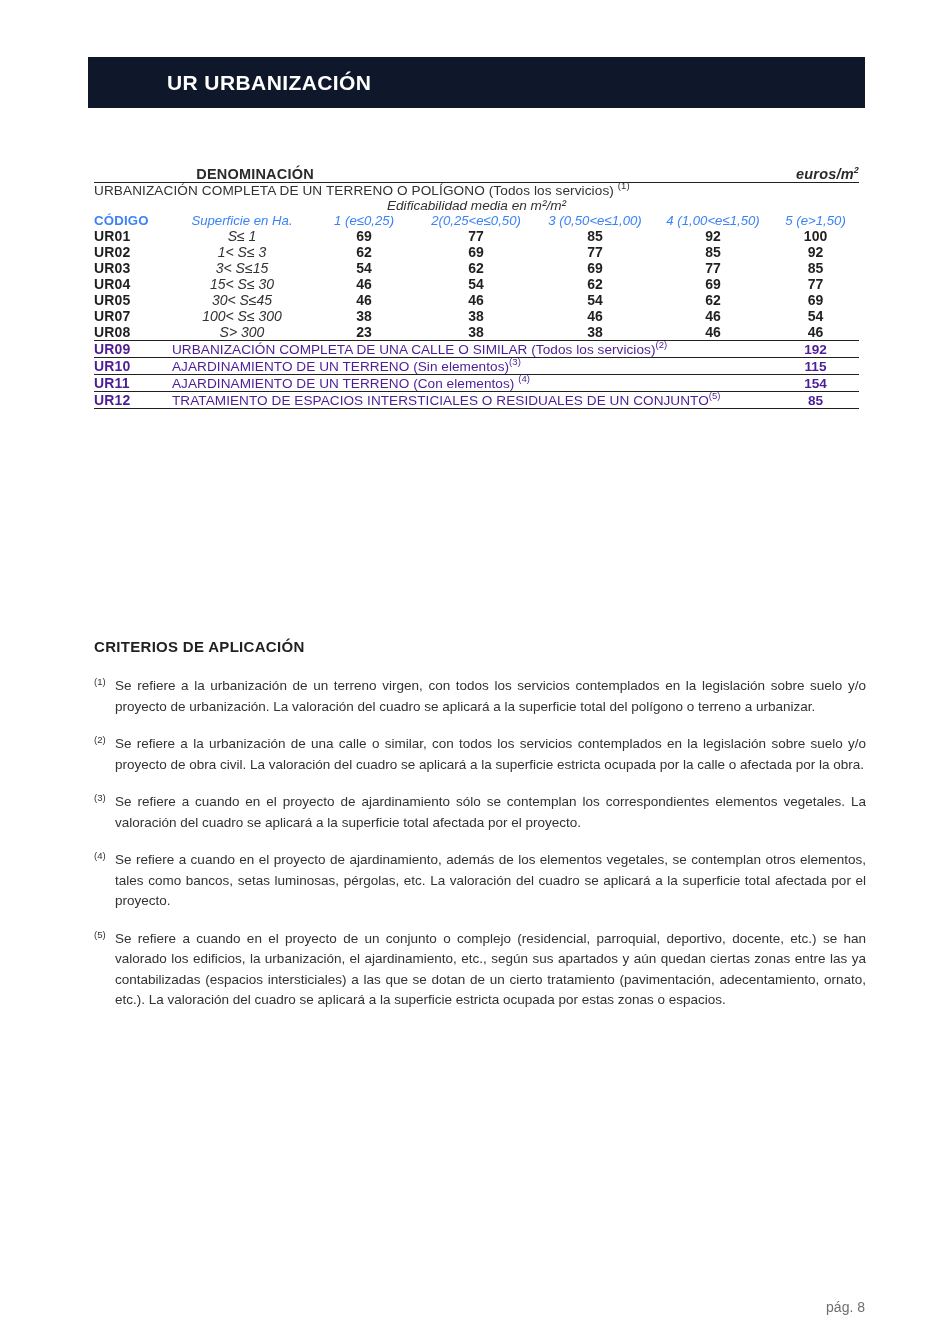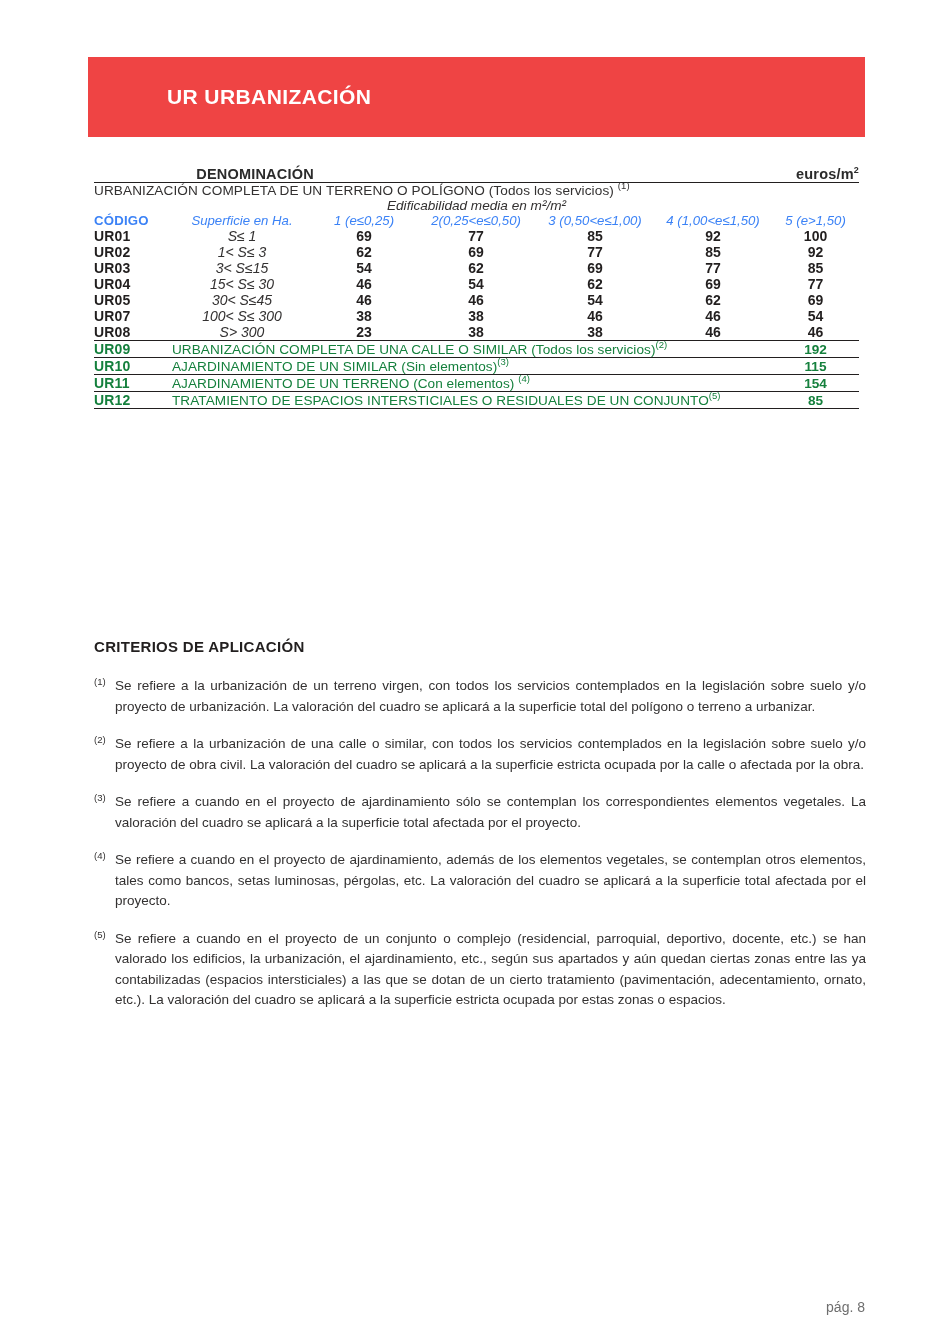--- a/index.html
+++ b/index.html
@@ -22,22 +22,22 @@
     height: 1342px;
     box-sizing: border-box;
   }
 
   
   .banner {
     position: absolute;
     left: 88px;
     top: 57px;
     width: 777px;
-    height: 80px;
-    background: #ef4444;
+    height: 51px;
+    background: #0f172a;
     display: flex;
     align-items: center;
   }
   .banner-title {
     color: #ffffff;
     font-size: 21px;
     font-weight: bold;
     letter-spacing: 0.4px;
     margin-left: 79px;
   }
@@ -64,21 +64,21 @@
   .rule-bot   { border-bottom: 1.6px solid #221f1f; }
 
   
   .hdr-row td {
     font-size: 14.5px;
     font-weight: bold;
     letter-spacing: 0.2px;
     padding-bottom: 6px;
   }
   .hdr-denom { text-align: center; }
-  .hdr-euros { text-align: right; }
+  .hdr-euros { text-align: right; font-style: italic; }
   .sup { font-size: 0.62em; vertical-align: super; line-height: 0; }
   .sup-n { font-size: 0.70em; vertical-align: super; line-height: 0; }
 
   
   .caption-row td {
     font-size: 13.6px;
     color: #333131;
     padding-top: 8px;
     padding-bottom: 2px;
     letter-spacing: 0.1px;
@@ -139,21 +139,21 @@
     font-weight: bold;
     text-align: center;
     color: #221f1f;
   }
 
   
   .blk-row td {
     font-size: 13.6px;
     padding-top: 8px;
     padding-bottom: 8px;
-    color: #15803d;
+    color: #4c1d95;
   }
   .blk-row .cell-code { font-size: 14px; }
   .blk-desc { text-align: left; letter-spacing: 0.05px; }
   .blk-val {
     font-weight: bold;
     text-align: center;
     color: #221f1f;
     font-size: 14px;
   }
 
@@ -315,21 +315,21 @@
         </tr>
 
         <tr class="blk-row rule-bot">
           <td class="cell-code">UR09</td>
           <td class="blk-desc" colspan="5"><span>URBANIZACIÓN COMPLETA DE UNA CALLE O SIMILAR (Todos los servicios)</span><span class="sup-n">(2)</span></td>
           <td class="blk-val">192</td>
         </tr>
 
         <tr class="blk-row rule-bot">
           <td class="cell-code">UR10</td>
-          <td class="blk-desc" colspan="5"><span>AJARDINAMIENTO DE UN SIMILAR (Sin elementos)</span><span class="sup-n">(3)</span></td>
+          <td class="blk-desc" colspan="5"><span>AJARDINAMIENTO DE UN TERRENO (Sin elementos)</span><span class="sup-n">(3)</span></td>
           <td class="blk-val">115</td>
         </tr>
 
         <tr class="blk-row rule-bot">
           <td class="cell-code">UR11</td>
           <td class="blk-desc" colspan="5"><span>AJARDINAMIENTO DE UN TERRENO (Con elementos) </span><span class="sup-n">(4)</span></td>
           <td class="blk-val">154</td>
         </tr>
 
         <tr class="blk-row rule-bot">

